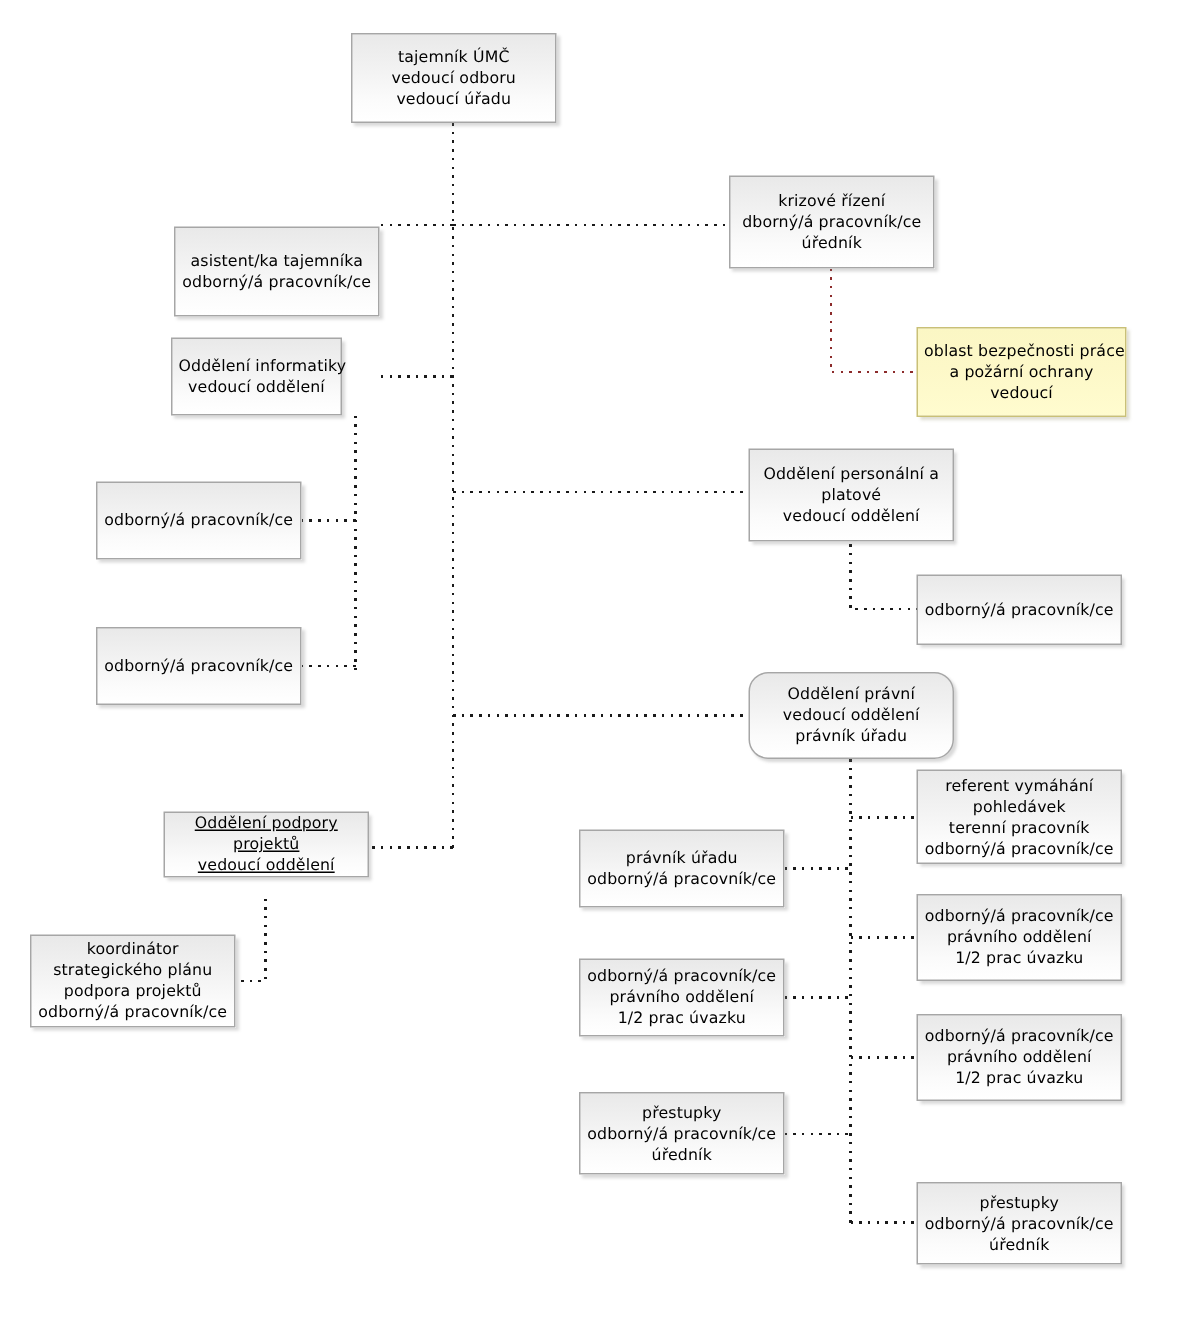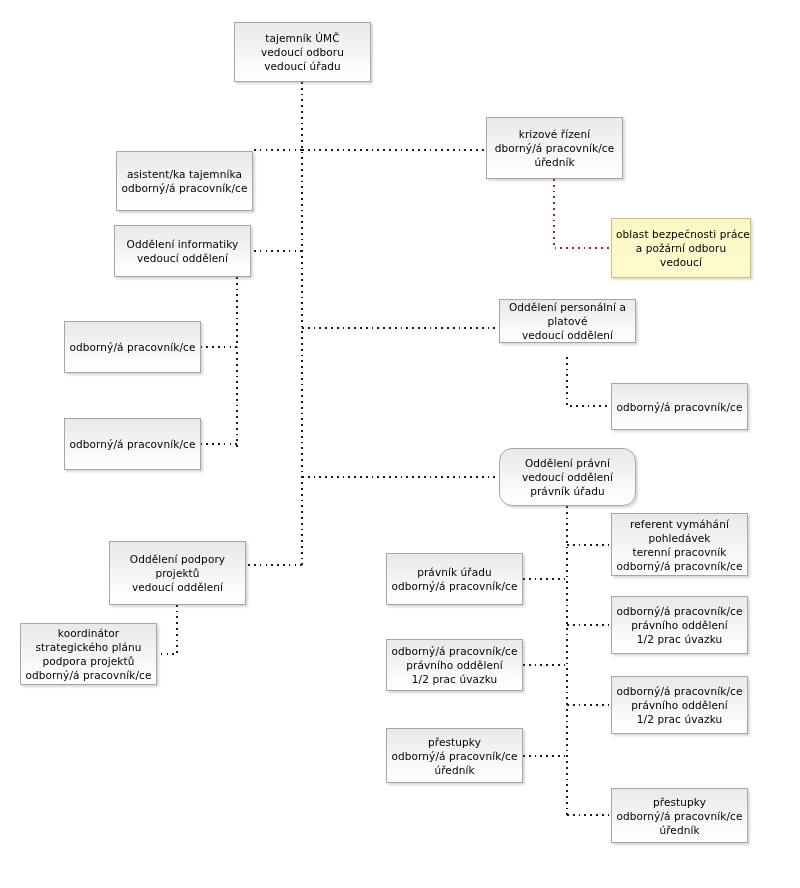--- a/index.html
+++ b/index.html
@@ -101,41 +101,41 @@
       <div class="node" style="left: 486px; top: 117px; width: 137px; height: 62px;">
         <div class="lines">
           <span class="ln">krizové řízení</span>
           <span class="ln">dborný/á pracovník/ce</span>
           <span class="ln">úředník</span>
         </div>
       </div>
       <div class="node yellow" style="left: 611px; top: 218px; width: 140px; height: 60px;">
         <div class="lines">
           <span class="ln">oblast bezpečnosti práce</span>
-          <span class="ln">a požární odboru</span>
+          <span class="ln">a požární ochrany</span>
           <span class="ln">vedoucí</span>
         </div>
       </div>
-      <div class="node" style="left: 114px; top: 225px; width: 137px; height: 52px;">
+      <div class="node" style="left: 114px; top: 225px; width: 114px; height: 52px;">
         <div class="lines">
           <span class="ln">Oddělení informatiky</span>
           <span class="ln">vedoucí oddělení</span>
         </div>
       </div>
       <div class="node" style="left: 64px; top: 321px; width: 137px; height: 52px;">
         <div class="lines">
           <span class="ln">odborný/á pracovník/ce</span>
         </div>
       </div>
       <div class="node" style="left: 64px; top: 418px; width: 137px; height: 52px;">
         <div class="lines">
           <span class="ln">odborný/á pracovník/ce</span>
         </div>
       </div>
-      <div class="node" style="left: 499px; top: 299px; width: 137px; height: 44px;">
+      <div class="node" style="left: 499px; top: 299px; width: 137px; height: 62px;">
         <div class="lines">
           <span class="ln">Oddělení personální a</span>
           <span class="ln">platové</span>
           <span class="ln">vedoucí oddělení</span>
         </div>
       </div>
       <div class="node" style="left: 611px; top: 383px; width: 137px; height: 47px;">
         <div class="lines">
           <span class="ln">odborný/á pracovník/ce</span>
         </div>
@@ -189,21 +189,21 @@
           <span class="ln">úředník</span>
         </div>
       </div>
       <div class="node" style="left: 611px; top: 788px; width: 137px; height: 55px;">
         <div class="lines">
           <span class="ln">přestupky</span>
           <span class="ln">odborný/á pracovník/ce</span>
           <span class="ln">úředník</span>
         </div>
       </div>
-      <div class="node" style="left: 109px; top: 541px; width: 137px; height: 64px;">
+      <div class="node" style="left: 109px; top: 541px; width: 137px; height: 44px; text-decoration: underline;">
         <div class="lines">
           <span class="ln">Oddělení podpory</span>
           <span class="ln">projektů</span>
           <span class="ln">vedoucí oddělení</span>
         </div>
       </div>
       <div class="node" style="left: 20px; top: 623px; width: 137px; height: 62px;">
         <div class="lines">
           <span class="ln">koordinátor</span>
           <span class="ln">strategického plánu</span>

